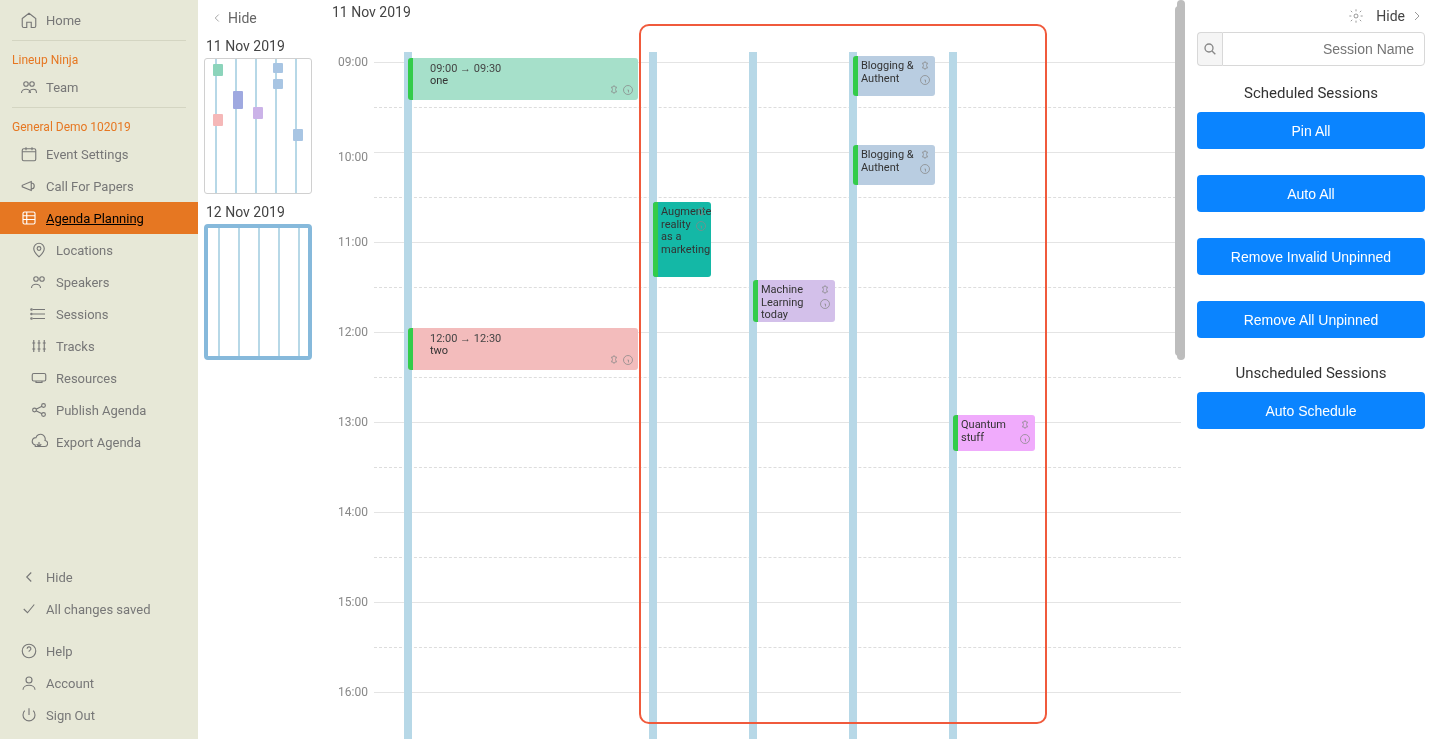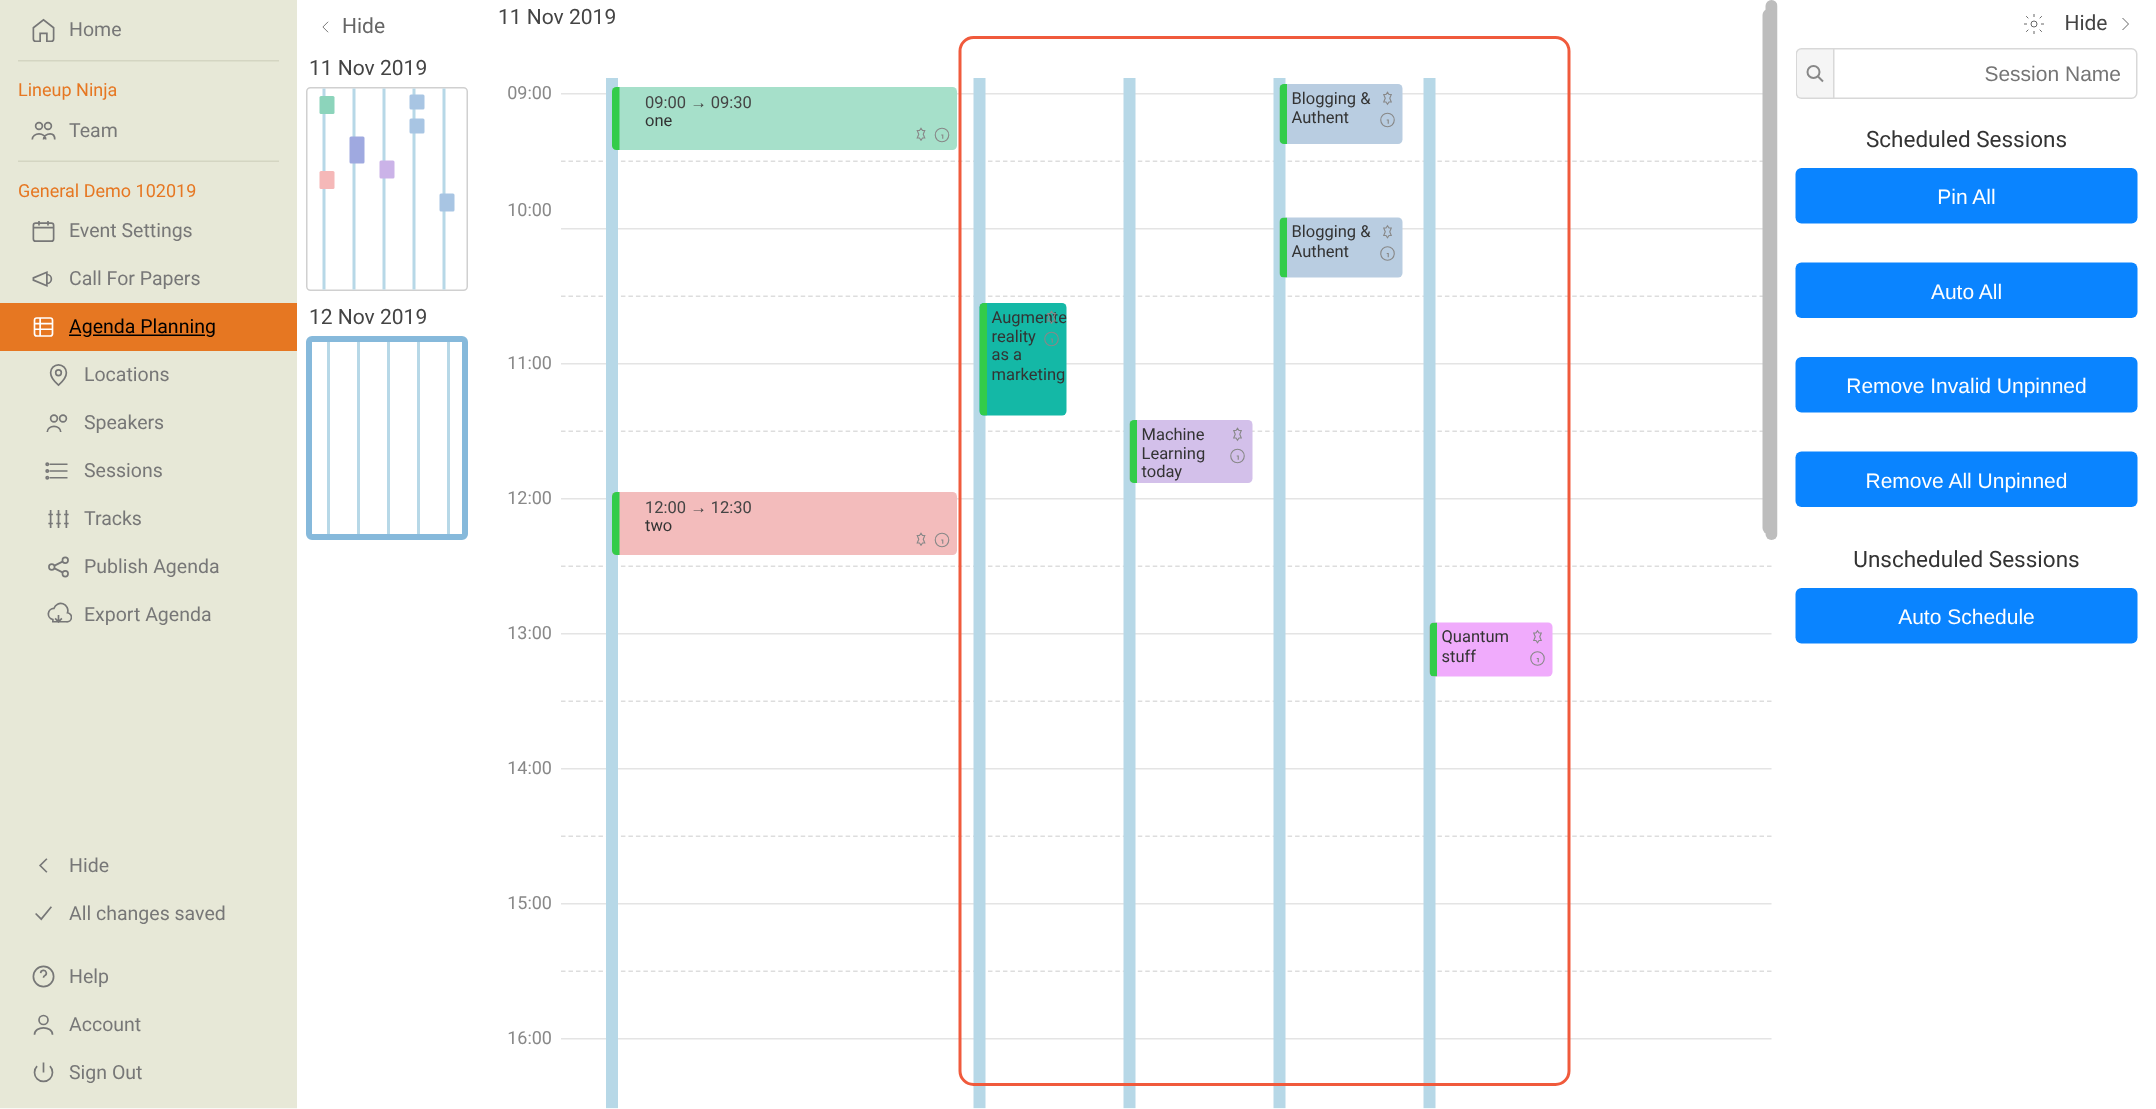--- a/index.html
+++ b/index.html
@@ -126,20 +126,27 @@
     <span>Sessions</span>
   </div>
   <div class="side-item sub">
     <svg viewBox="0 0 24 24">
         <path d="M5 4v16M12 4v16M19 4v16M3 8h4M10 8h4M17 8h4M3 16h4M10 16h4M17 16h4"></path>
       </svg>
     <span>Tracks</span>
   </div>
   <div class="side-item sub">
     <svg viewBox="0 0 24 24">
+        <rect x="3" y="6" width="18" height="10" rx="2"></rect>
+        <path d="M8 16v2h8v-2"></path>
+      </svg>
+    <span>Resources</span>
+  </div>
+  <div class="side-item sub">
+    <svg viewBox="0 0 24 24">
         <circle cx="6" cy="12" r="2.5"></circle>
         <circle cx="18" cy="6" r="2.5"></circle>
         <circle cx="18" cy="18" r="2.5"></circle>
         <path d="M8 11l8-4M8 13l8 4"></path>
       </svg>
     <span>Publish Agenda</span>
   </div>
   <div class="side-item sub">
     <svg viewBox="0 0 24 24">
         <path d="M7 16a5 5 0 0 1 1-9.9A6 6 0 0 1 20 10a4 4 0 0 1-1 8H7z"></path>
@@ -215,21 +222,21 @@
       <div class="mm-rail4"></div>
       <div class="mm-rail5"></div>
   </div>
 </div>
 
 <div class="calendar">
   <div class="cal-date">11 Nov 2019</div>
   <div class="cal-body">
     <div class="time-col">
       <div class="time-label" style="top:10px">09:00</div>
-      <div class="time-label" style="top:88px">10:00</div>
+      <div class="time-label" style="top:105px">10:00</div>
       <div class="time-label" style="top:190px">11:00</div>
       <div class="time-label" style="top:280px">12:00</div>
       <div class="time-label" style="top:370px">13:00</div>
       <div class="time-label" style="top:460px">14:00</div>
       <div class="time-label" style="top:550px">15:00</div>
       <div class="time-label" style="top:640px">16:00</div>
     </div>
     <div class="grid">
       <div class="hline" style="top:10px"></div>
         <div class="hline dashed" style="top:55px"></div>

